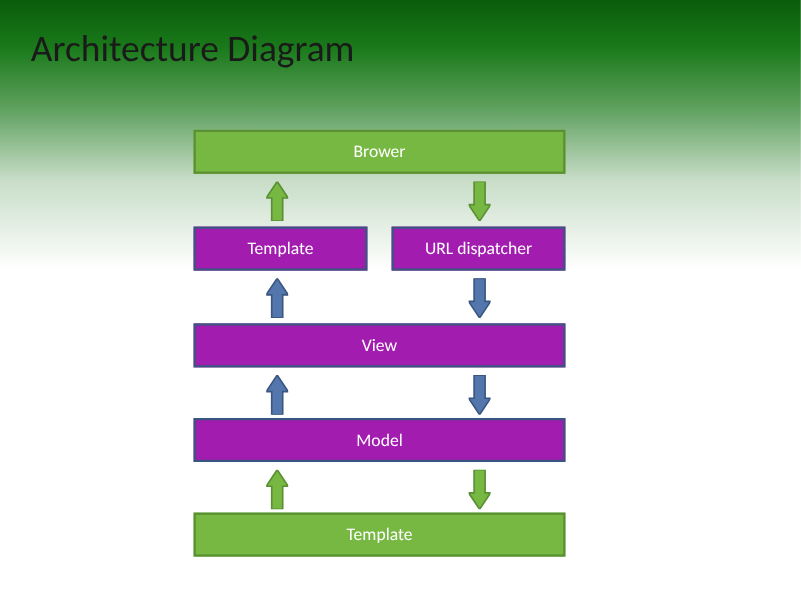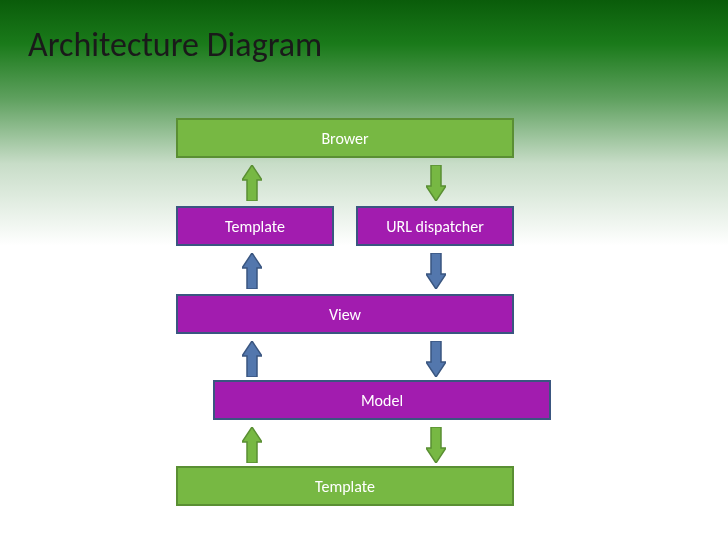--- a/index.html
+++ b/index.html
@@ -53,21 +53,21 @@
       height: 100%;
       display: block;
     }
     .arrow-green polygon { fill: #77b843; stroke: #5a8f33; stroke-width: 1.5; }
     .arrow-blue polygon { fill: #5377ad; stroke: #3a5680; stroke-width: 1.5; }
     
     .box-browser   { left: 160px; top: 118px; width: 338px; height: 40px; }
     .box-template  { left: 160px; top: 206px; width: 158px; height: 40px; }
     .box-url       { left: 340px; top: 206px; width: 158px; height: 40px; }
     .box-view      { left: 160px; top: 294px; width: 338px; height: 40px; justify-content: center; }
-    .box-model     { left: 160px; top: 380px; width: 338px; height: 40px; margin-left: 37px; }
+    .box-model     { left: 160px; top: 380px; width: 338px; height: 40px; }
     .box-database  { left: 160px; top: 466px; width: 338px; height: 40px; }
     
     .a-up-browser-template   { left: 226px; top: 165px; }
     .a-down-url-browser      { left: 410px; top: 165px; }
     .a-up-view-template      { left: 226px; top: 253px; }
     .a-down-view-url         { left: 410px; top: 253px; }
     .a-up-model-view         { left: 226px; top: 341px; }
     .a-down-model-view       { left: 410px; top: 341px; }
     .a-up-db-model           { left: 226px; top: 427px; }
     .a-down-db-model         { left: 410px; top: 427px; }

